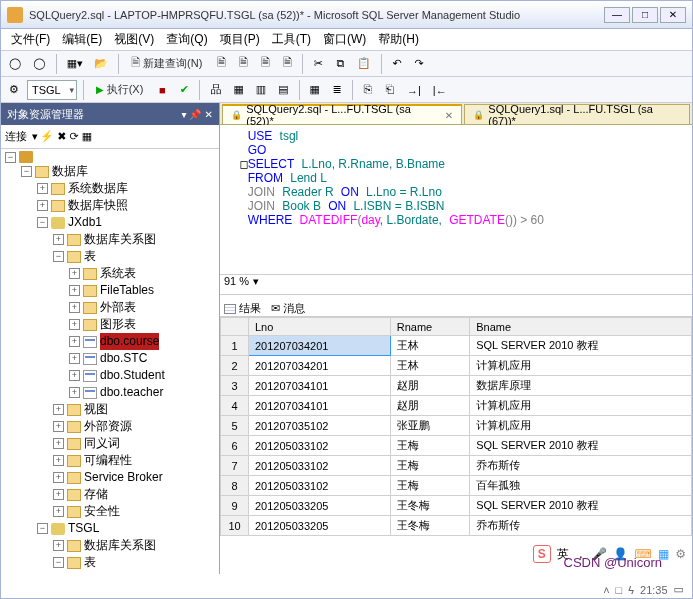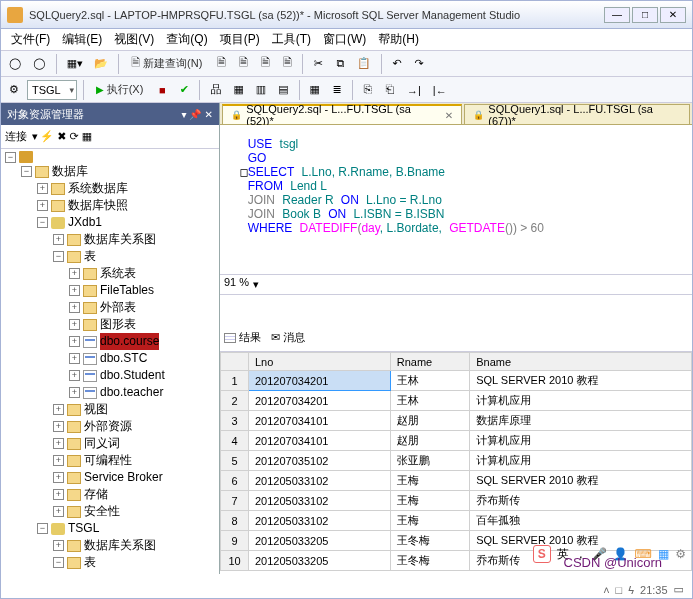--- a/index.html
+++ b/index.html
@@ -49,30 +49,30 @@
 .tree .sel { background:#b91c1c; }
 
 
 .panel-right { flex:1; display:flex; flex-direction:column; background:#fff; }
 .tabhost { height:22px; background:#f0ead0; display:flex; align-items:flex-end; border-bottom:1px solid #b8ab6a; padding-left:2px; }
 .tabhost .tab { height:20px; padding:2px 8px; border:1px solid #b8ab6a; border-bottom:none; background:#f5efcf; margin-right:2px; display:flex; align-items:center; gap:4px; font-size:11px; }
 .tabhost .tab.active { background:#fffef0; font-weight:normal; border-top:2px solid #d9a400; }
 .tabhost .tab .lock { font-size:9px; color:#888; }
 .tabhost .tab .x { font-size:10px; color:#777; margin-left:2px; }
 
-.editor { background:#fff; padding:12px 6px; font-family: Consolas, monospace; font-size:12px; color:#000; height:150px; border-bottom:1px solid #ccd; overflow:hidden; white-space:pre; }
+.editor { background:#fff; padding:4px 6px; font-family: Consolas, monospace; font-size:12px; color:#000; height:150px; border-bottom:1px solid #ccd; overflow:hidden; white-space:pre; }
 .editor .kw-blue { color:#0000ff; }
 .editor .kw-gray { color:#808080; }
 .editor .kw-teal { color:#008080; }
 .editor .kw-pink { color:#ff00ff; }
 
-.zoomrow { height:20px; display:flex; align-items:center; border-bottom:1px solid #ccd; padding:0 4px; gap:4px; font-size:11px; }
+.zoomrow { height:20px; display:flex; align-items:flex-start; border-bottom:1px solid #ccd; padding:0 4px; gap:4px; font-size:11px; }
 .zoomrow .combo { height:18px; }
 
-.restabs { height:22px; display:flex; align-items:flex-start; padding:0 4px; gap:10px; border-bottom:1px solid #ccd;margin-top:35px; }
+.restabs { height:22px; display:flex; align-items:flex-end; padding:0 4px; gap:10px; border-bottom:1px solid #ccd; }
 .restabs .rt { display:flex; align-items:center; gap:3px; }
 .restabs .grid-ic { width:12px; height:10px; border:1px solid #888; background:repeating-linear-gradient(#fff,#fff 2px,#cce 2px,#cce 3px); }
 
 .grid { flex:1; overflow:auto; font-size:11px; }
 .grid table { border-collapse:collapse; width:100%; }
 .grid th, .grid td { border:1px solid #d0d0d0; padding:2px 6px; text-align:left; height:18px; }
 .grid th { background:#f0f0f0; font-weight:normal; }
 .grid th.rowh, .grid td.rowh { width:28px; text-align:center; background:#f0f0f0; }
 .grid td.selcell { background:#c9def5; border:1px solid #3399ff; }
 

